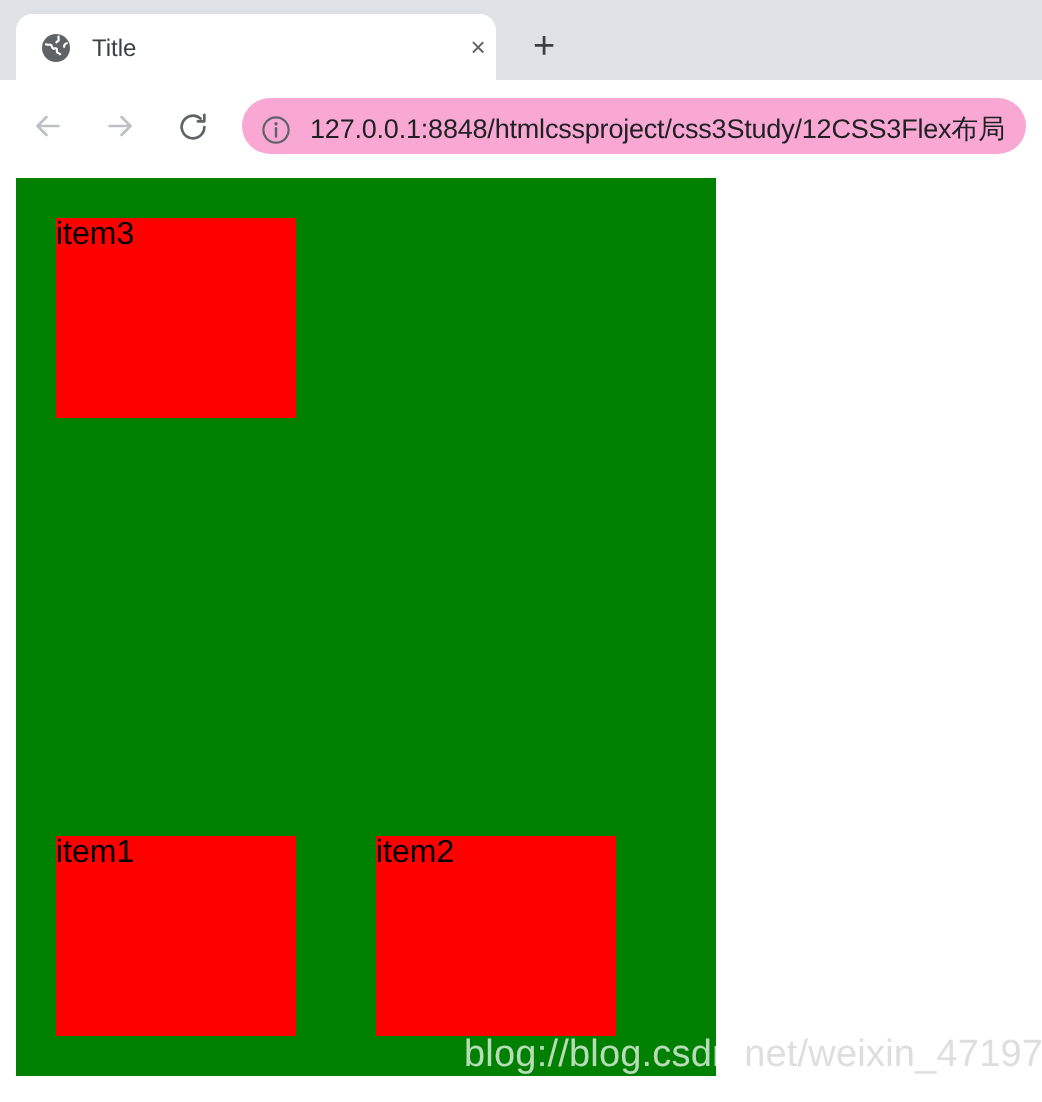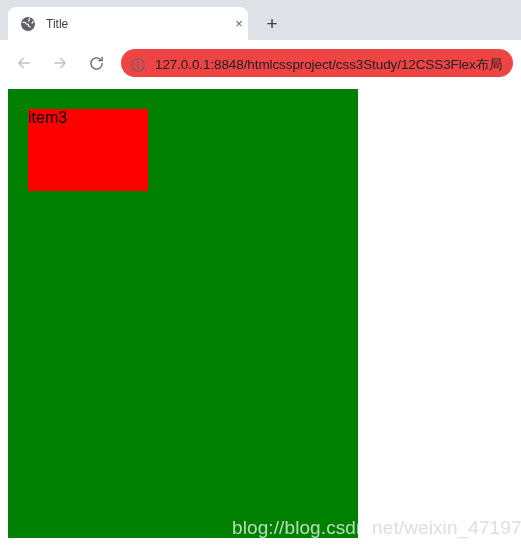--- a/index.html
+++ b/index.html
@@ -113,21 +113,21 @@
     align-items: center;
     justify-content: center;
     border-radius: 50%;
     flex: 0 0 30px;
     cursor: pointer;
   }
 
   .omnibox {
     flex: 1 1 auto;
     height: 28px;
-    background: #ef4444;
+    background: #f9a8d4;
     border-radius: 14px;
     display: flex;
     align-items: center;
     margin-left: 7px;
     padding: 4px 10px 0 9px;
     box-sizing: border-box;
     overflow: hidden;
     cursor: text;
   }
 
@@ -172,21 +172,21 @@
   }
 
   .flex-row {
     width: 100%;
     display: flex;
     flex-direction: row;
   }
 
   .flex-item {
     width: 120px;
-    height: 82px;
+    height: 100px;
     background: #ff0000;
     color: #000000;
     font-size: 16px;
     line-height: 18px;
     box-sizing: border-box;
     flex: 0 0 auto;
   }
 
   .row-top {
     margin-bottom: 124px;
@@ -271,20 +271,24 @@
   </div>
 
   <div class="viewport">
 
     <div class="flex-container">
 
       <div class="flex-row row-top">
         <div class="flex-item">item3</div>
       </div>
 
+      <div class="flex-row">
+        <div class="flex-item item-gap">item1</div>
+        <div class="flex-item">item2</div>
+      </div>
 
     </div>
 
     <div class="watermark">
       <span>blog://blog.csdn.</span><span class="wm-tail">net/weixin_47197906</span>
     </div>
 
   </div>
 </div>
 

